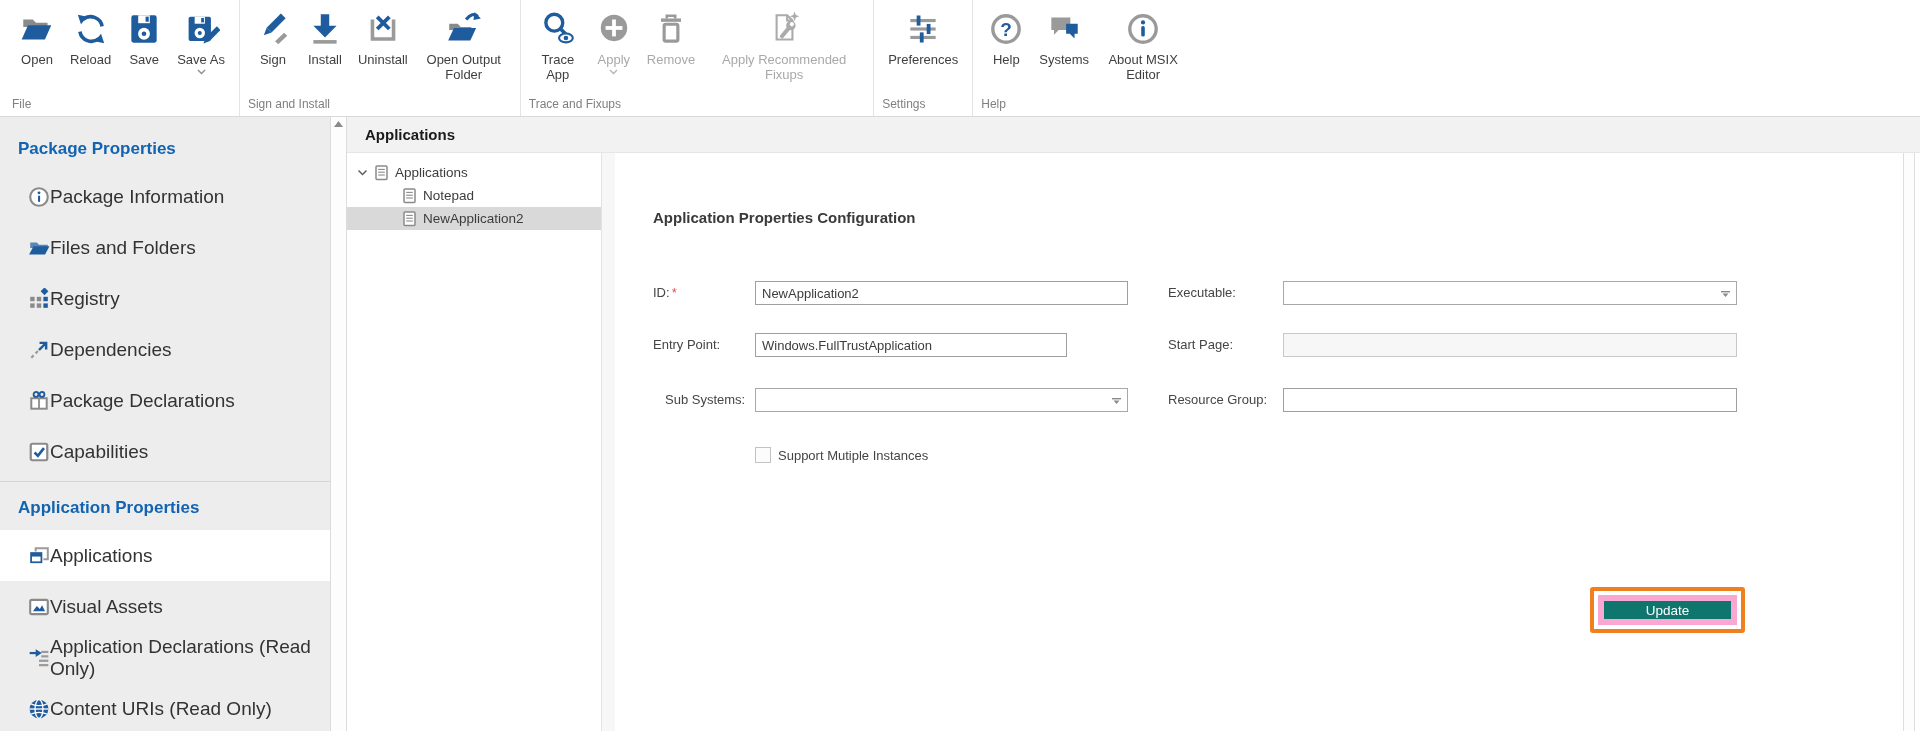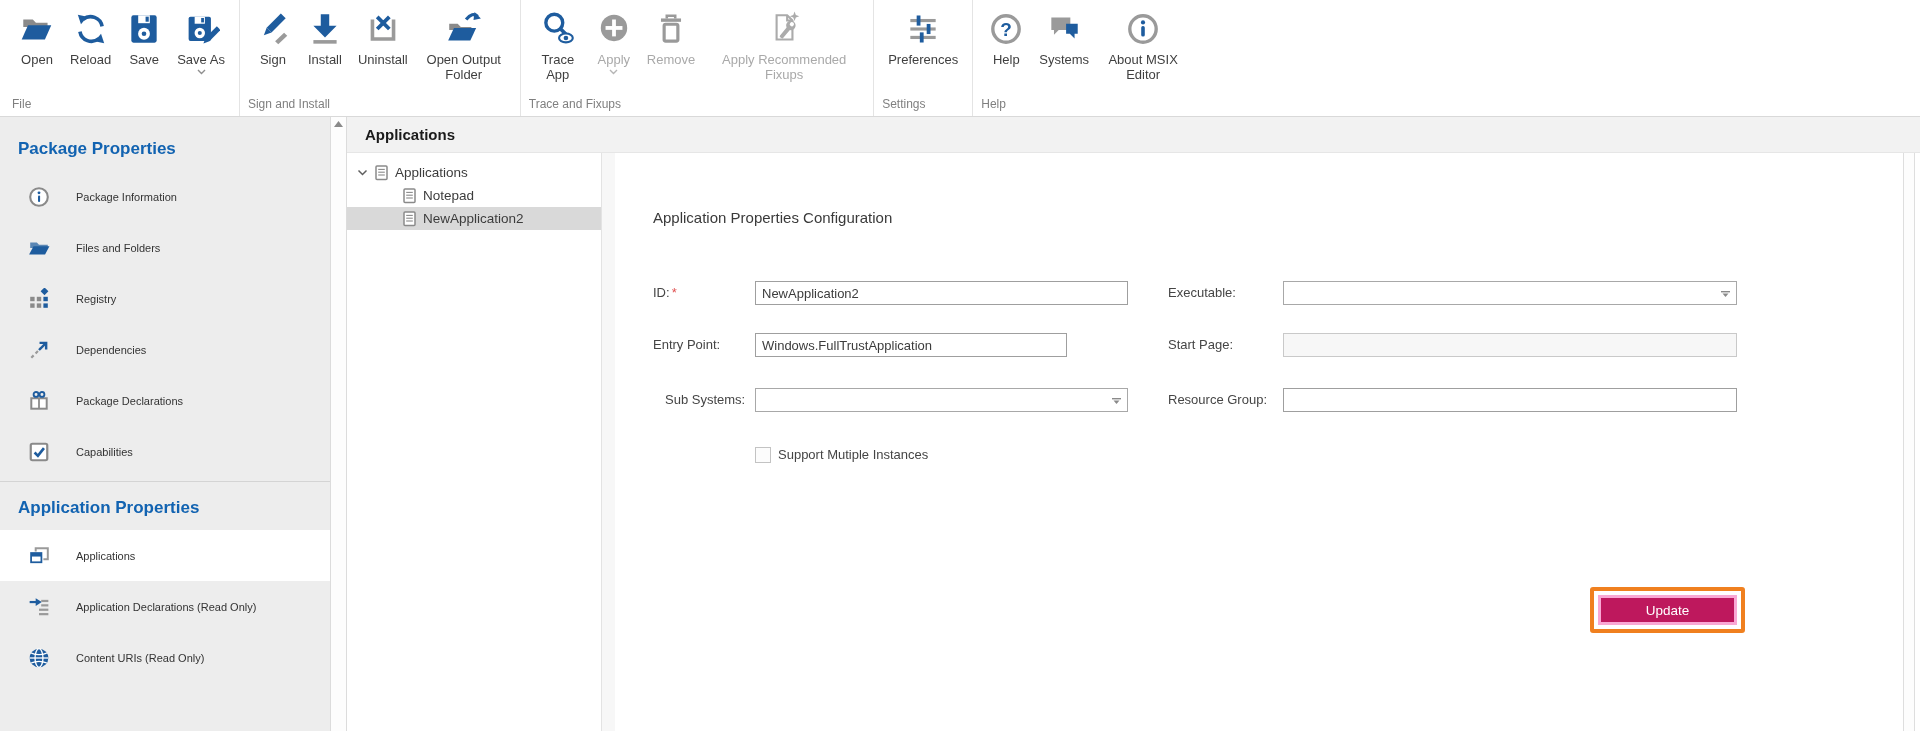--- a/index.html
+++ b/index.html
@@ -20,22 +20,22 @@
   .rbtn.disabled .rlabel{color:#a9a9a9;}
   .rchev{margin-top:2px;line-height:0;}
   .rglabel{text-align:left;font-size:12px;color:#7f7f7f;padding:2px 0 5px;white-space:nowrap;}
 
   
   .content{display:flex;height:614px;}
 
   
   .sidebar{width:330px;flex:none;background:#ededed;padding-top:10px;overflow:hidden;}
   .sheader{font-size:17px;font-weight:bold;color:#1263b1;padding:12px 18px 12px 18px;}
-  .sitem{display:flex;align-items:center;height:51px;padding-left:28px;gap:26px;
-    font-size:11px;color:#333;cursor:pointer;}
+  .sitem{display:flex;align-items:center;height:51px;padding-left:28px;
+    font-size:19px;color:#333;cursor:pointer;}
   .sitem.selected{background:#fff;}
   .sitem .sicon{width:22px;height:22px;display:flex;align-items:center;justify-content:center;}
   .sdivider{height:1px;background:#d4d4d4;margin:4px 0;}
 
   
   .sscroll{width:17px;flex:none;background:#fdfdfd;border-left:1px solid #dcdcdc;
     border-right:1px solid #dcdcdc;position:relative;cursor:pointer;}
   .sscroll .up{position:absolute;top:4px;left:0;right:0;display:flex;justify-content:center;}
 
   
@@ -51,36 +51,36 @@
   .trow{display:flex;align-items:center;height:23px;font-size:13.5px;color:#3c3c3c;
     gap:7px;padding-left:10px;cursor:pointer;}
   .trow.child{padding-left:56px;}
   .trow.selected{background:#d9d9d9;}
   .tchev,.ticon{line-height:0;}
 
   .splitter{width:13px;flex:none;background:#f7f7f7;cursor:col-resize;}
 
   
   .details{flex:1;position:relative;background:#fff;min-width:0;}
-  .form-title{position:absolute;left:38px;top:56px;font-size:15px;font-weight:normal;color:#3a3a3a;text-align:right;}
+  .form-title{position:absolute;left:38px;top:56px;font-size:15px;font-weight:bold;color:#3a3a3a;text-align:right;}
   .flabel{position:absolute;font-size:13px;color:#454545;line-height:24px;white-space:nowrap;text-align:center;}
   .req{color:#e05252;margin-left:2px;}
   .tfield{position:absolute;height:24px;border:1px solid #9f9f9f;background:#fff;
     font-size:13px;color:#3c3c3c;padding:0 6px;font-family:"Liberation Sans",sans-serif;outline:none;}
   .tfield:disabled,.tfield.disabled{background:#f7f7f7;border-color:#c9c9c9;}
   .combo{position:absolute;height:24px;border:1px solid #a8a8a8;background:#fff;cursor:pointer;}
   .combo .cval{font-size:13px;color:#3c3c3c;line-height:22px;padding-left:6px;display:block;}
   .combo .carrow{position:absolute;right:6px;top:9px;line-height:0;}
-  .cbrow{position:absolute;left:140px;top:294px;display:flex;gap:7px;cursor:pointer;}
+  .cbrow{position:absolute;left:140px;top:294px;display:flex;align-items:center;gap:7px;cursor:pointer;}
   .cbbox{width:16px;height:16px;border:1px solid #c3c3c3;background:#fcfcfc;}
   .cblabel{font-size:13px;color:#454545;}
   .update-highlight{position:absolute;left:975px;top:434px;border:4px solid #f0801f;
     border-radius:3px;padding:4px;background:#fff;}
-  .update-btn{display:block;width:139px;height:30px;background:#be185d;color:#fff;
-    border:3px solid #f9a8d4;font-size:13.5px;font-family:"Liberation Sans",sans-serif;cursor:pointer;}
+  .update-btn{display:block;width:139px;height:30px;background:#0f766e;color:#fff;
+    border:6px solid #f9a8d4;font-size:13.5px;font-family:"Liberation Sans",sans-serif;cursor:pointer;}
 
   
   .vscroll{width:12px;flex:none;background:#fdfdfd;border-left:1px solid #dedede;
     border-right:1px solid #dedede;margin-right:5px;cursor:pointer;}
 </style>
 </head>
 <body>
 
 <div class="ribbon">
 
@@ -391,20 +391,29 @@
       <span class="sicon">
         <svg width="22" height="22" viewBox="0 0 20 20">
             <path d="M7 6 V3 H18 V13 H14" stroke="#9a9a9a" stroke-width="1.8" fill="none"></path>
             <rect x="2" y="6.5" width="11" height="10" fill="#1e5c9e"></rect>
             <rect x="3.6" y="10.5" width="7.8" height="4.4" fill="#fff"></rect>
           </svg>
       </span>
       <span>Applications</span>
     </div>
 
+    <div class="sitem">
+      <span class="sicon">
+        <svg width="22" height="22" viewBox="0 0 20 20">
+            <rect x="2" y="3.5" width="16" height="13" rx="1.5" stroke="#8a8a8a" stroke-width="1.9" fill="#fff"></rect>
+            <polygon points="4.5,13.8 8,9 10.8,11.8 12.8,8.5 15.5,13.8" fill="#1e5c9e"></polygon>
+          </svg>
+      </span>
+      <span>Visual Assets</span>
+    </div>
 
     <div class="sitem">
       <span class="sicon">
         <svg width="22" height="22" viewBox="0 0 20 20">
             <line x1="1.5" y1="5.5" x2="8" y2="5.5" stroke="#1e5c9e" stroke-width="2"></line>
             <polygon points="7,2 12.5,5.5 7,9" fill="#1e5c9e"></polygon>
             <g fill="#9a9a9a">
               <rect x="12" y="3.5" width="6.5" height="2"></rect>
               <rect x="12" y="7.5" width="6.5" height="2"></rect>
               <rect x="10" y="11.5" width="8.5" height="2"></rect>

